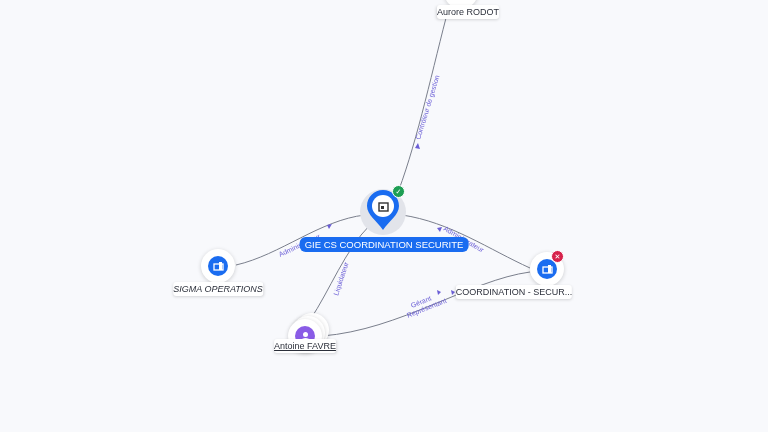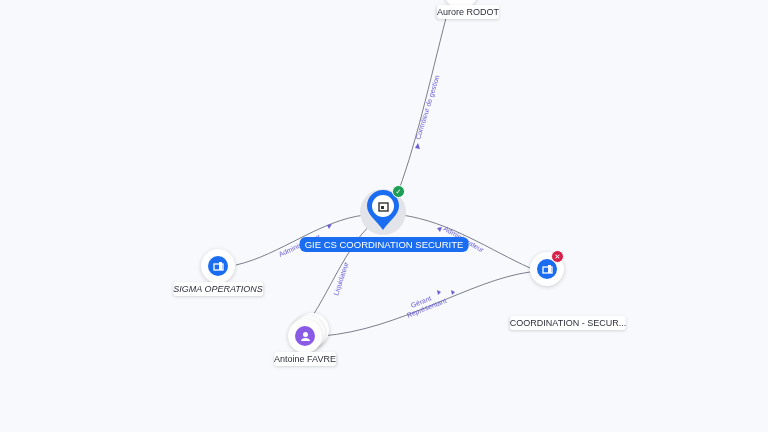--- a/index.html
+++ b/index.html
@@ -68,25 +68,25 @@
 
 <div class="node" style="left:547px;top:269px;">
   <div class="inner" style="background:#1a6cf0;">
     <svg width="11" height="10">
         <rect x="1" y="3" width="9" height="6" fill="none" stroke="#fff" stroke-width="1.3"></rect>
         <rect x="6" y="1" width="3" height="8" fill="#fff"></rect>
       </svg>
   </div>
   <div class="badge" style="left:21px;top:-2px;background:#d6224b;">✕</div>
 </div>
-<div class="node-label" style="left:568px;top:285px;margin-top:31px;">COORDINATION - SECUR...</div>
+<div class="node-label" style="left:514px;top:285px;">COORDINATION - SECUR...</div>
 
 <div class="node" style="left:312px;top:330px;"></div>
 <div class="node" style="left:308px;top:333px;"></div>
 <div class="node" style="left:305px;top:336px;">
   <div class="inner" style="background:#8a5ce6;">
     <svg width="11" height="11">
         <circle cx="5.5" cy="3.5" r="2.5" fill="#fff"></circle>
         <path d="M1,10 C1,6 10,6 10,10 Z" fill="#fff"></path>
       </svg>
   </div>
 </div>
-<div class="node-label" style="left:305px;top:352px;">Antoine FAVRE</div>
+<div class="node-label" style="left:305px;top:339px;text-decoration:underline;">Antoine FAVRE</div>
 
 </body></html>

